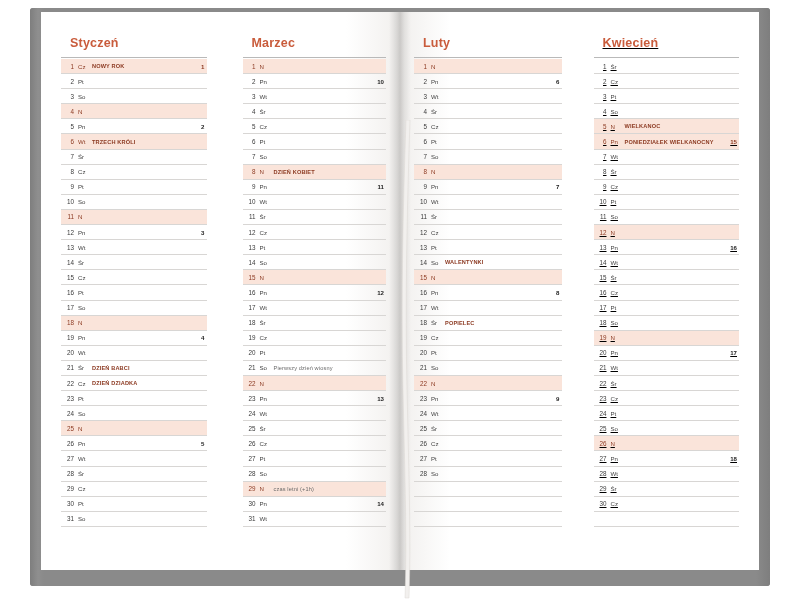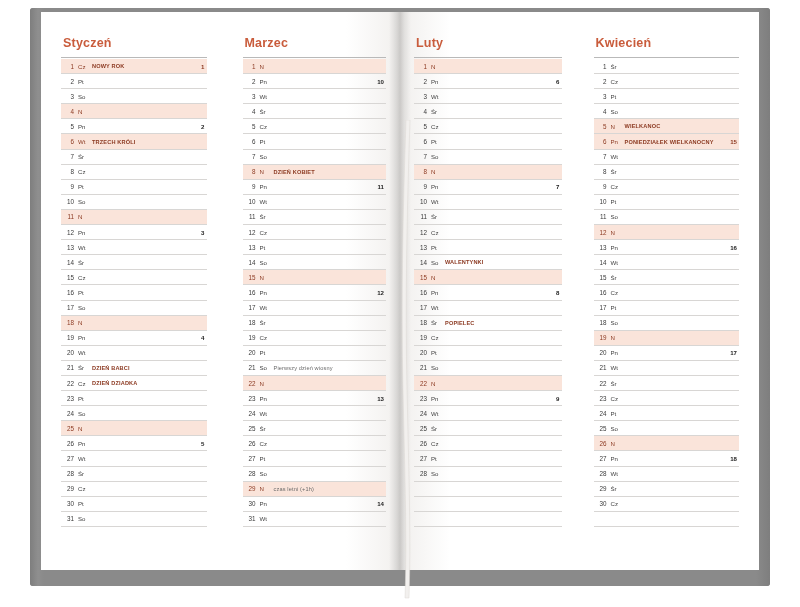--- a/index.html
+++ b/index.html
@@ -73,28 +73,28 @@
     width: 718px; height: 558px;
     display: flex;
   }
   .col {
     width: 179.5px;
     padding: 24px 14px 0 14px;
   }
   .col.c1 { padding-left: 20px; }
   .col.c2 { padding-right: 18px; }
   .col.c3 { padding-left: 22px; }
-  .col.c4 { padding-right: 20px; }
+  .col.c4 { padding-right: 20px; text-decoration: underline; }
 
   .month-title {
     color: #c95c3c;
     font-size: 12.5px;
     font-weight: bold;
     letter-spacing: 0.2px;
-    margin: 0 0 7px 2px;
+    margin: 0 0 7px 9px;
   }
   .month-rule {
     height: 1px;
     background: #b9b9b9;
     margin-bottom: 1px;
   }
   .days { position: relative; }
   .day {
     position: relative;
     height: 15.1px;

